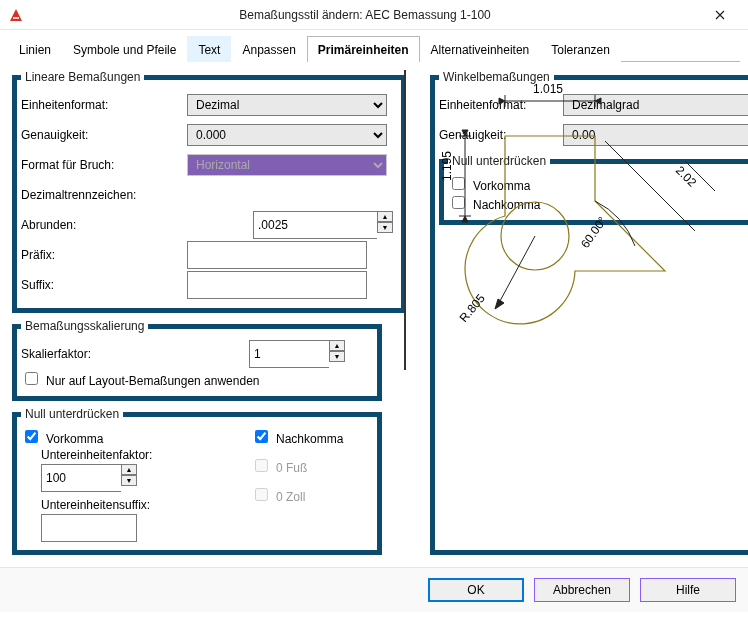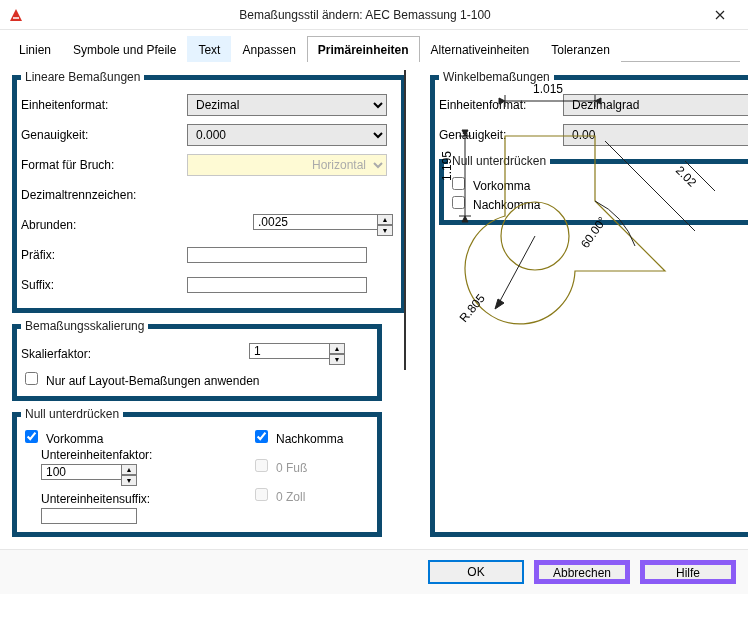--- a/index.html
+++ b/index.html
@@ -15,32 +15,32 @@
   .tabstrip-border { border-bottom:1px solid #b7b7b7; margin:-1px 8px 0 8px; }
   .content { display:flex; gap:10px; padding:8px 12px 6px 12px; }
   .col-left { width:382px; }
   .col-right { width:322px; display:flex; flex-direction:row; gap:24px; }
   fieldset { border:5px solid #0c4a6e; padding:6px 8px 8px 4px; margin:0 12px 6px 0; }
   legend { padding:0 4px; color:#222; }
   .row { display:flex; align-items:center; min-height:30px; gap:6px; }
   .lbl { width:160px; }
   .lbl2 { width:118px; }
   select { height:22px; border:1px solid #7a7a7a; background:#e9e9e9; padding:0 4px; }
-  select:disabled { color:#888; background:#fef9c3; border-color:#b0b0b0;text-align:right; }
-  input[type=text] { height:16px; border:1px solid #7a7a7a; padding:0 4px; background:#fff; }
+  select:disabled { color:#888; background:#4c1d95; border-color:#b0b0b0; }
+  input[type=text] { height:28px; border:1px solid #7a7a7a; padding:0 4px; background:#fff; }
   .spin { display:flex; }
   .spin input { width:80px; border-right:none; }
   .spin .btns { display:flex; flex-direction:column; width:16px; }
   .spin .btns button { height:11px; padding:0; border:1px solid #7a7a7a; background:#efefef; font-size:7px; line-height:7px; cursor:pointer; }
   .chk { display:flex; align-items:flex-end; gap:5px; }
   .chk input { width:13px; height:13px; }
   .chk.disabled { color:#999; }
   .indent { margin-left:20px; }
   .footer { display:flex; justify-content:flex-end; gap:10px; padding:10px 12px; border-top:1px solid #e6e6e6; background:#f9f9f9; }
-  .footer button { width:96px; height:24px; border:5px solid #8b5cf6; background:#efefef; cursor:pointer; }
+  .footer button { width:96px; height:24px; border:1px solid #8b5cf6; background:#efefef; cursor:pointer; }
   .footer button.primary { border:2px solid #0078d7; background:#efefef; }
   .preview { border:1px solid #333; height:300px; position:relative; background:#fff; }
   .preview svg { position:absolute; top:0; left:0; }
   .sub-col { display:flex; flex-direction:column; gap:2px; }
 </style>
 </head>
 <body>
 
 <div class="titlebar">
   <svg class="icon" viewBox="0 0 16 16">

